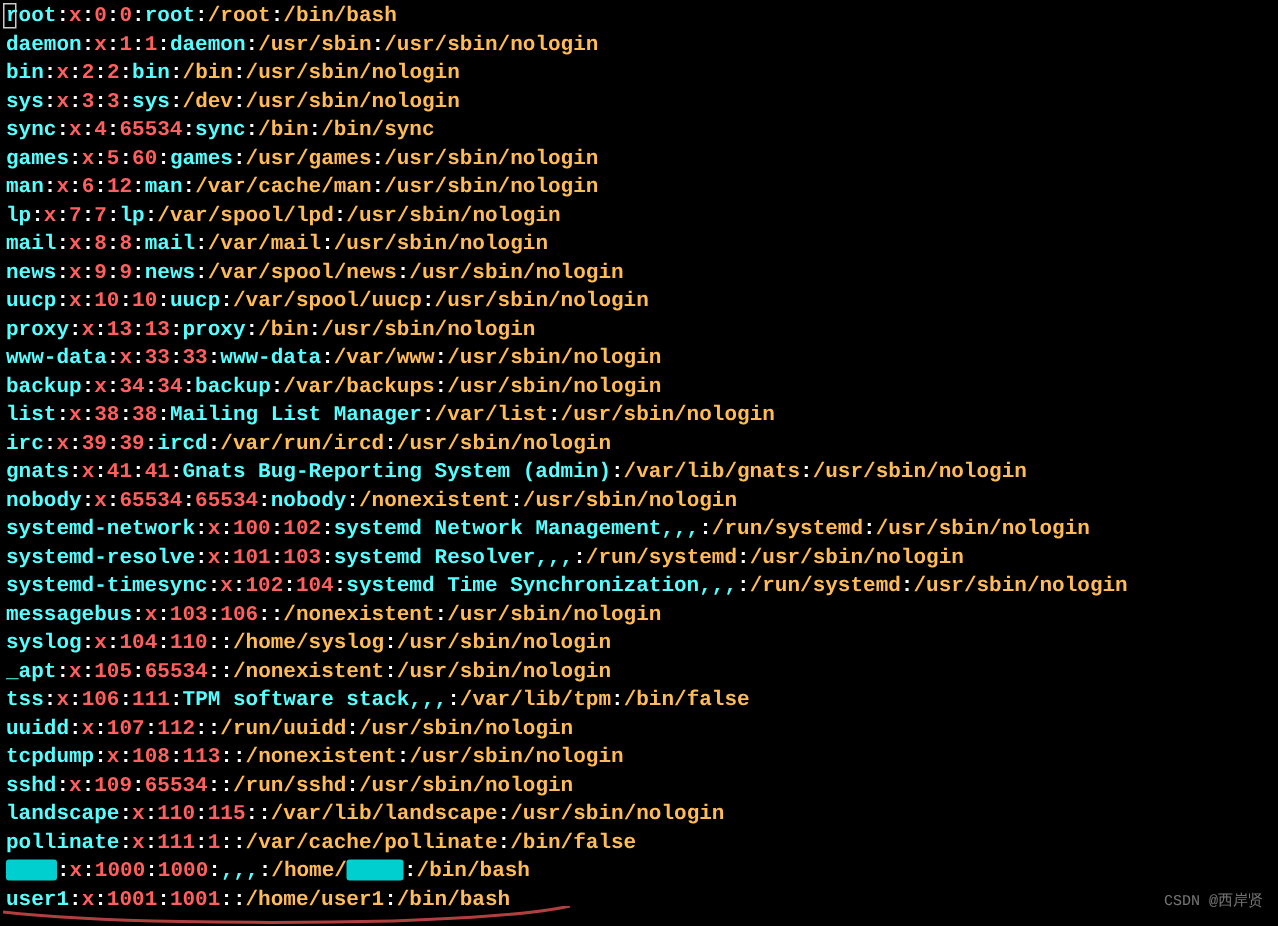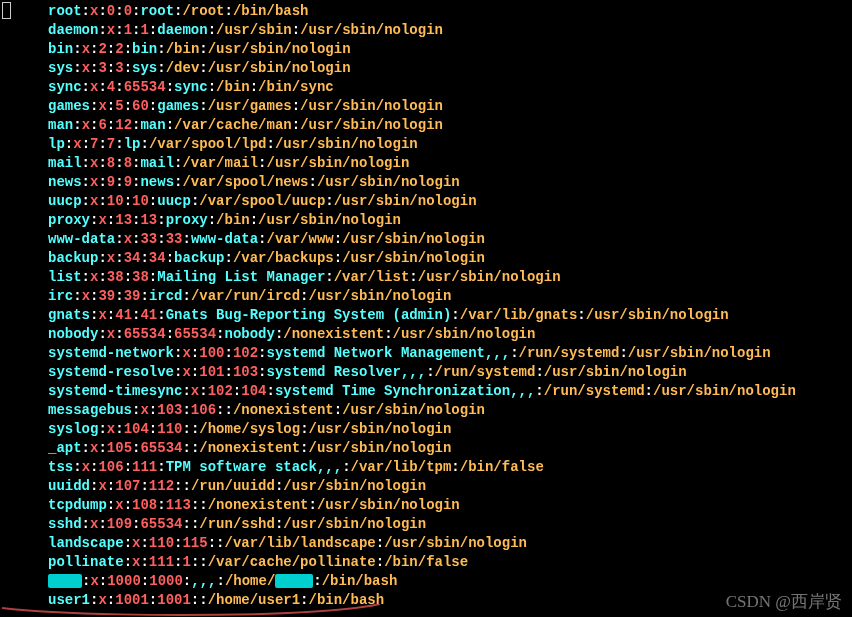--- a/index.html
+++ b/index.html
@@ -7,21 +7,21 @@
     background: #000;
     font-family: "Courier New", Consolas, monospace;
     font-size: 14px;
     line-height: 19px;
     padding: 2px 4px;
     width: 852px;
     height: 617px;
     overflow: hidden;
     position: relative;
   }
-  .line { white-space: pre; font-weight: bold; padding-left: 44px; }
+  .line { white-space: pre; font-weight: bold; }
   .c-user  { color: #55ffff; }  
   .c-x     { color: #ff5f5f; }  
   .c-uid   { color: #ff5f5f; }  
   .c-gid   { color: #ff5f5f; }  
   .c-gecos { color: #55ffff; }  
   .c-home  { color: #ffbb55; }  
   .c-shell { color: #ffbb55; }  
   .c-sep   { color: #ffffff; }  
   .redact {
     display: inline-block;
@@ -39,22 +39,22 @@
     top: 604px;
     width: 380px;
     height: 14px;
     pointer-events: none;
   }
   .watermark {
     position: absolute;
     right: 10px;
     bottom: 6px;
     color: rgba(255,255,255,0.45);
-    font-family: Liberation Serif, serif;
-    font-size: 17px;
+    font-family: Liberation Mono, monospace;
+    font-size: 10px;
     font-weight: normal;
   }
   .cursor-box {
     position: absolute;
     left: 2px;
     top: 2px;
     width: 9px;
     height: 17px;
     border: 1px solid #cccccc;
     pointer-events: none;

